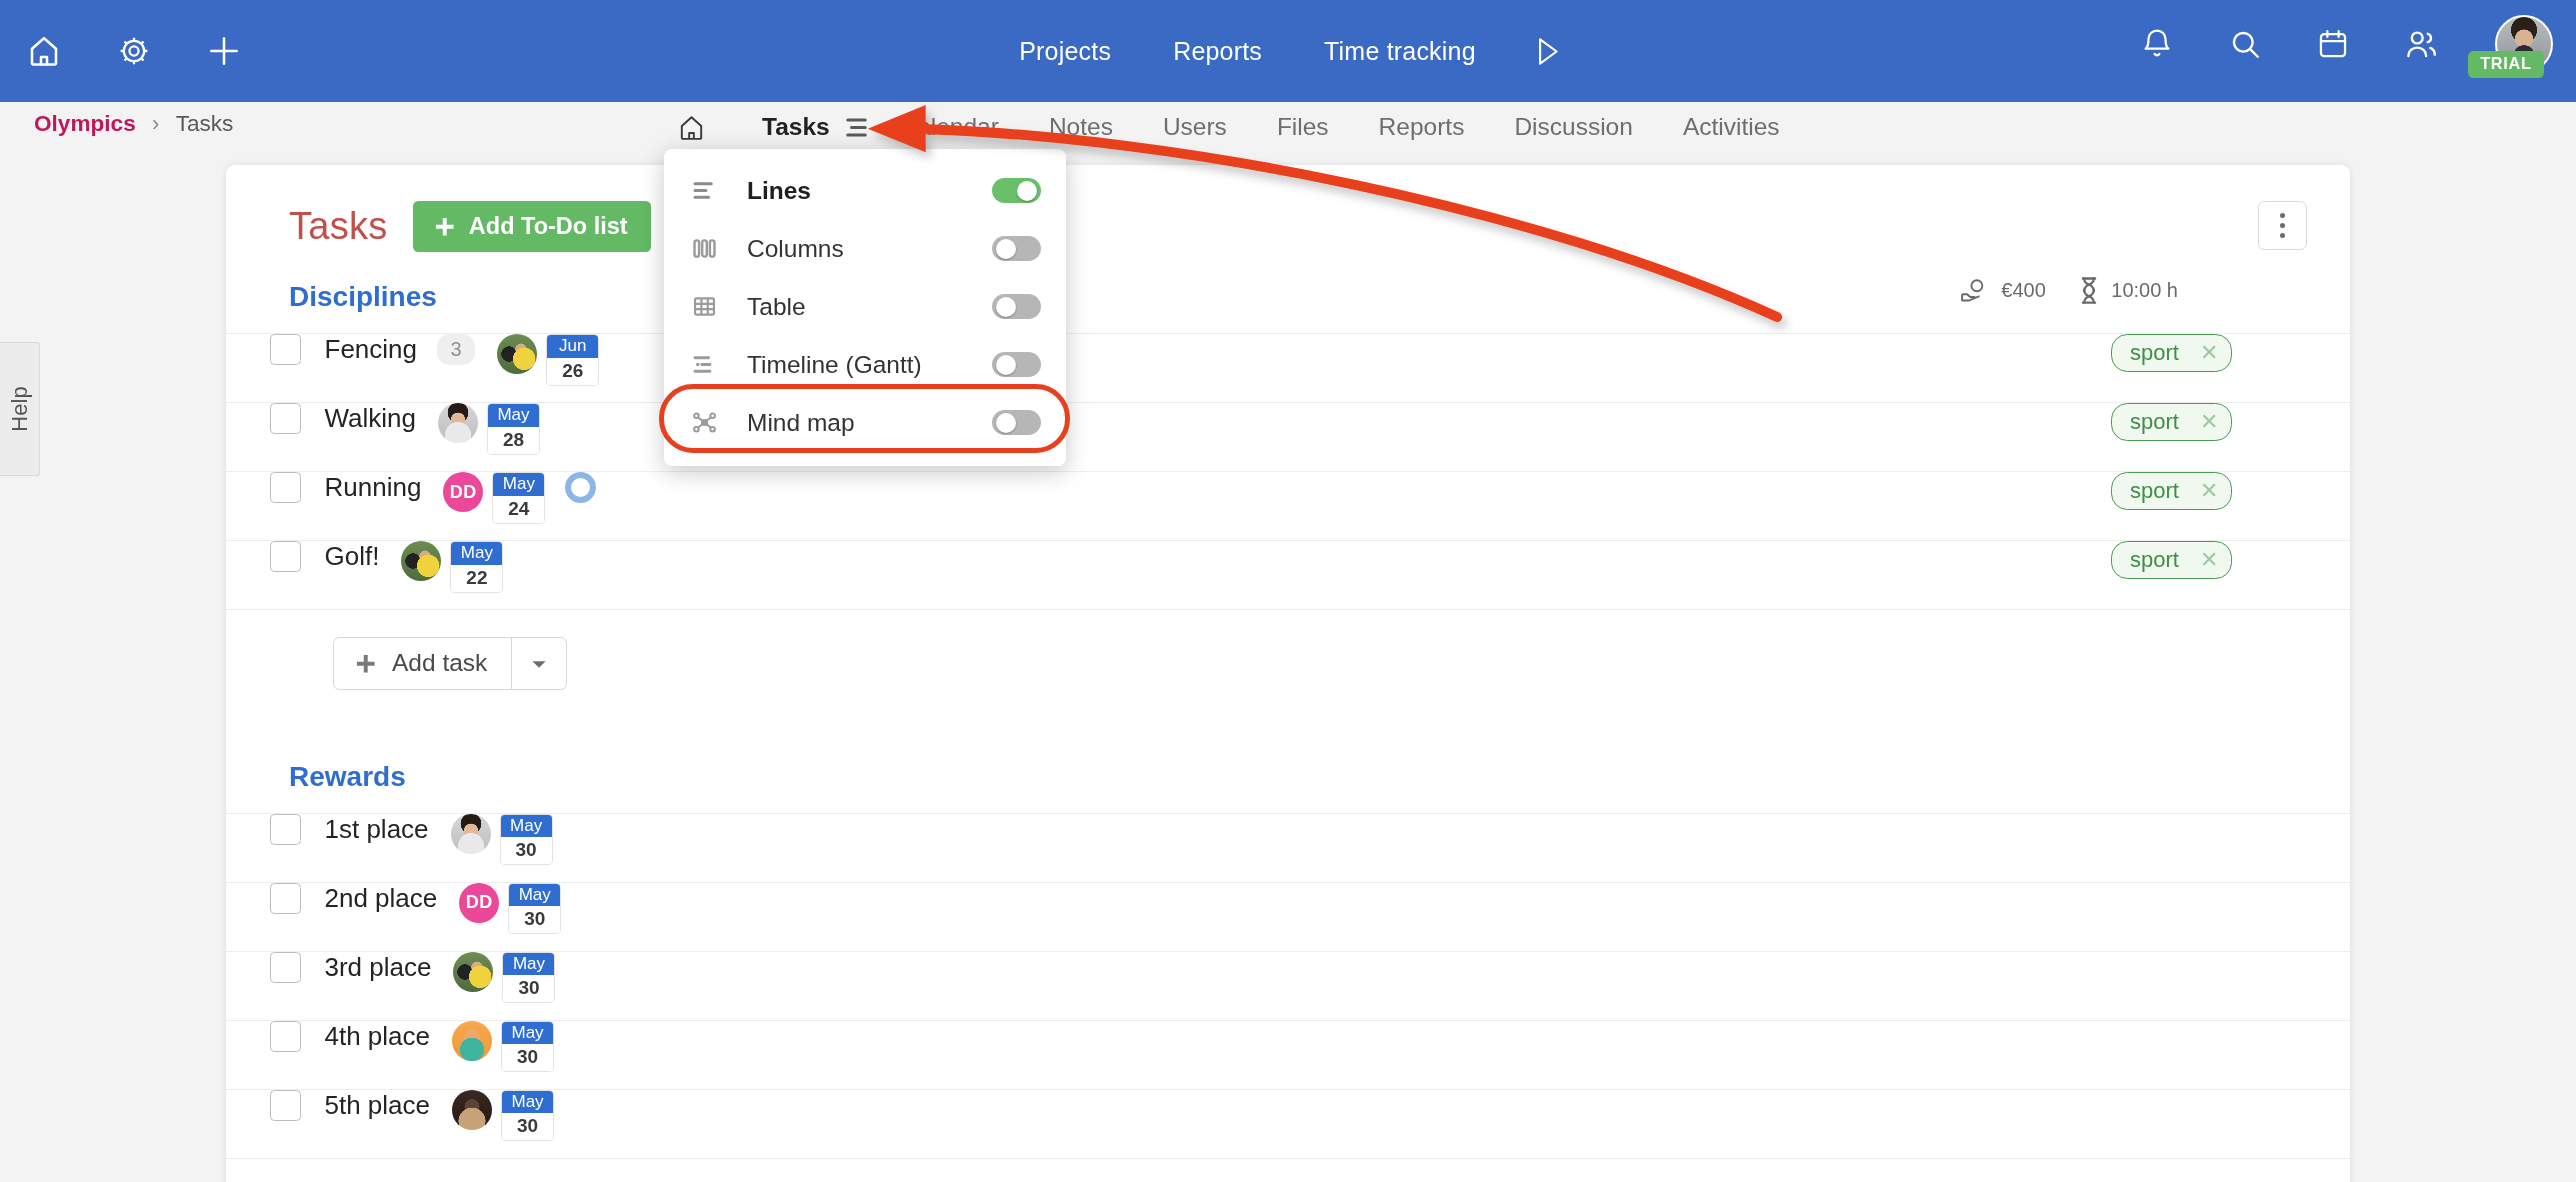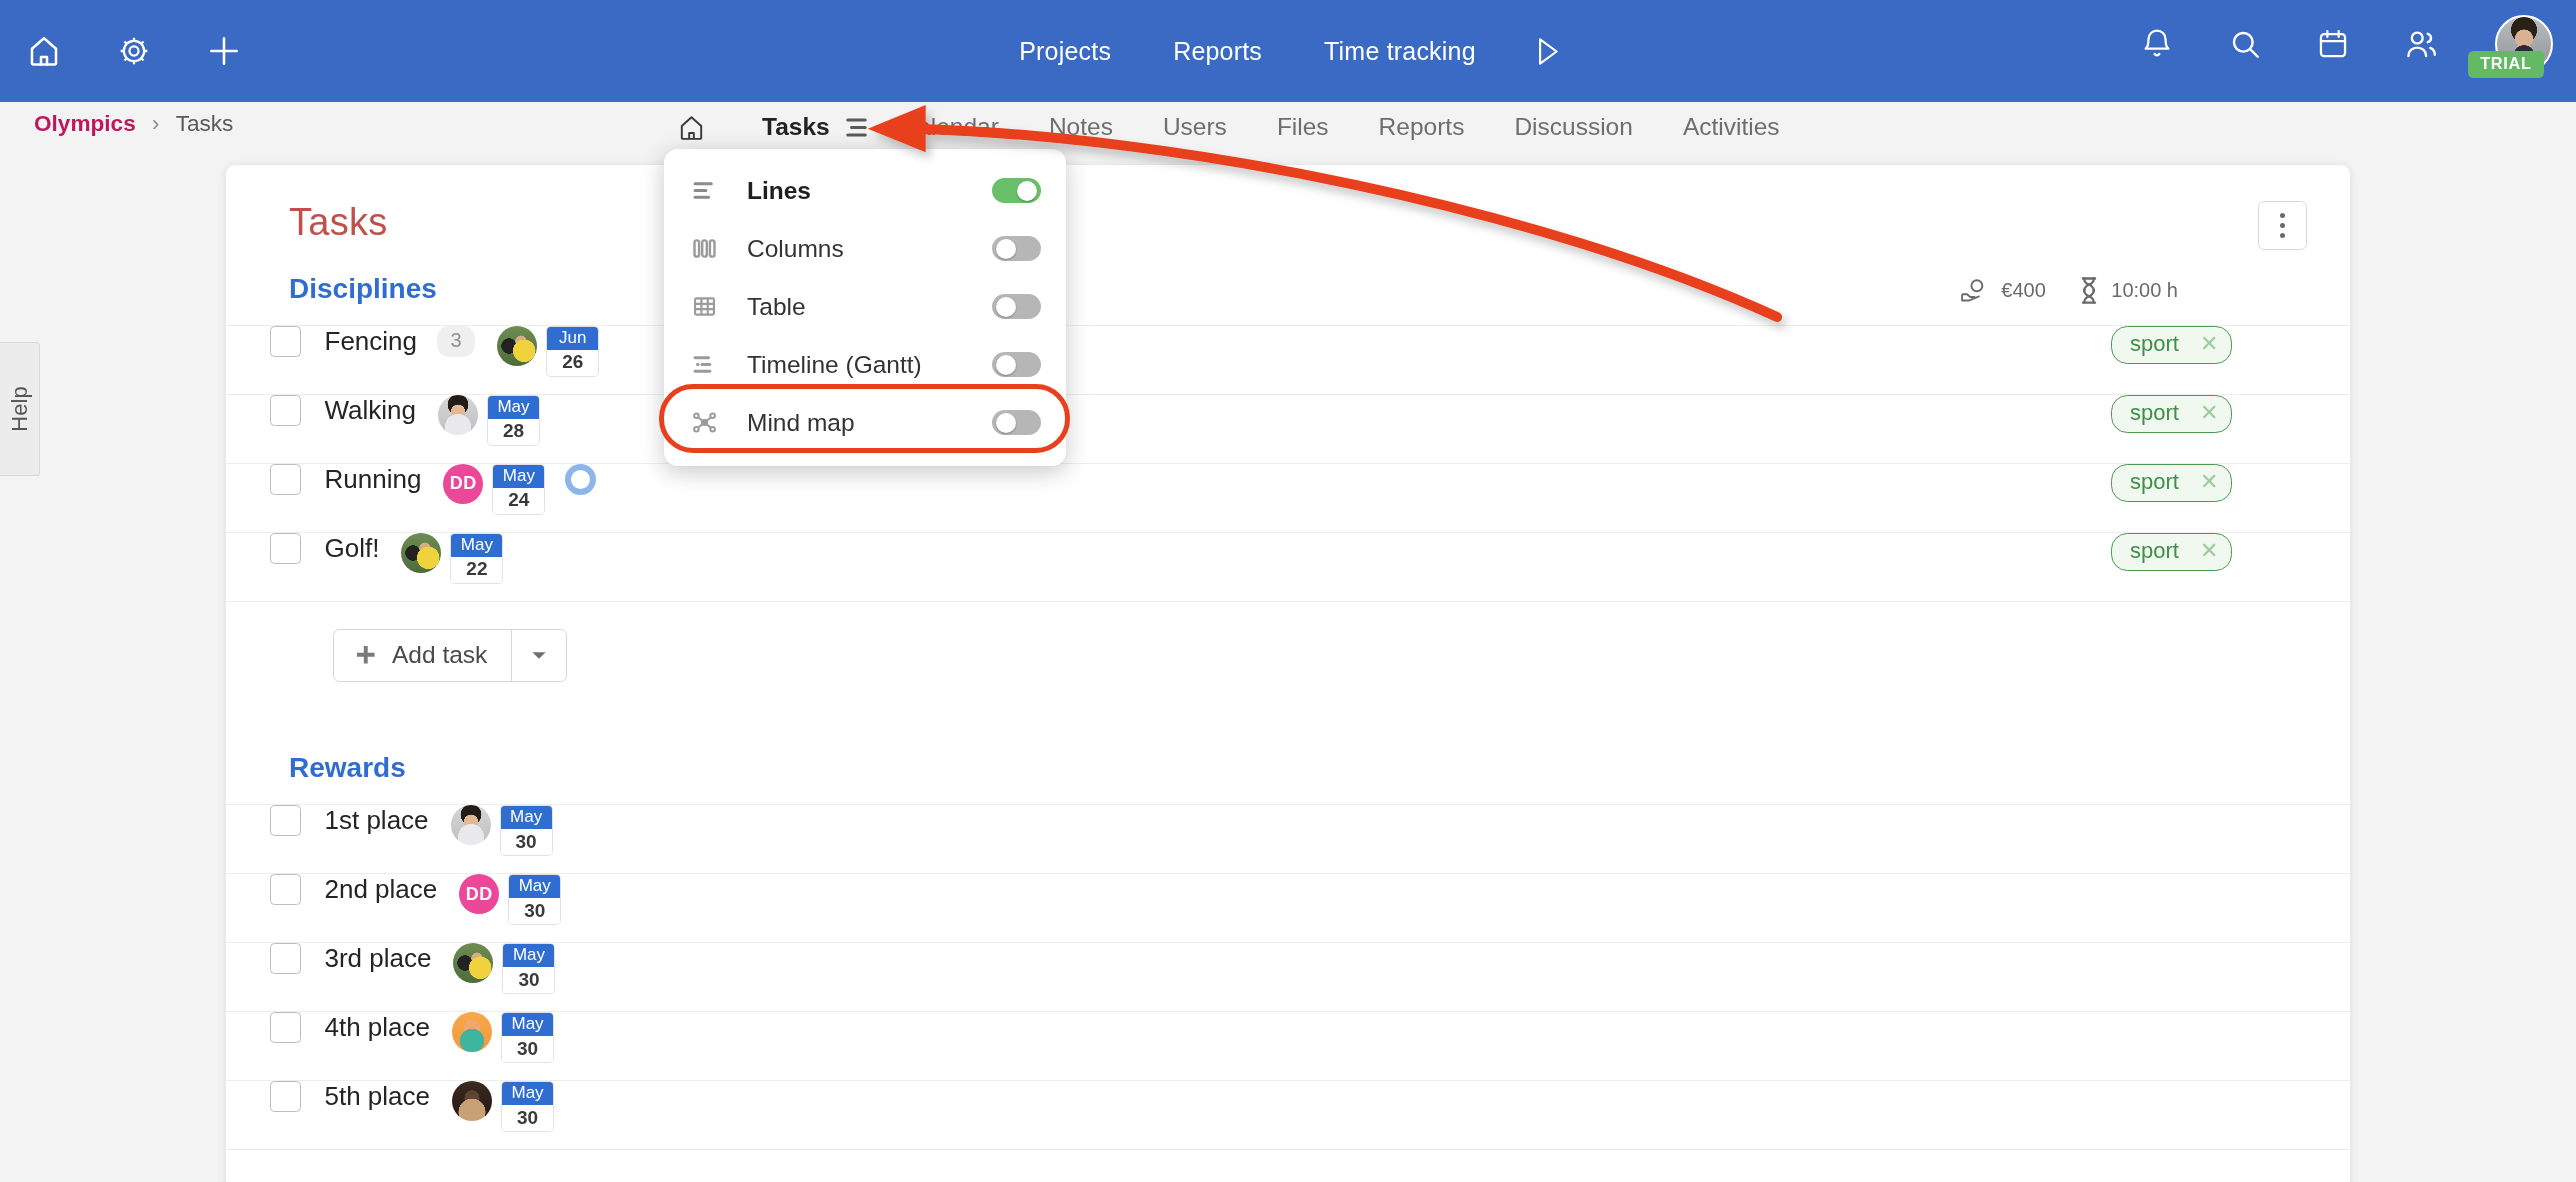--- a/index.html
+++ b/index.html
@@ -205,21 +205,21 @@
     padding: 11px 23.5px 11.8px 20px; font-size: 24.5px; color: #4a4a4a; cursor: pointer;
   }
   .addtask .caret {
     border-left: 0.9px solid #d6d6d6; padding: 0 16.3px;
     display: flex; align-items: center; cursor: pointer;
   }
 
   
   .menu {
     position: absolute; left: 664px; top: 149px; width: 402px;
-    background: #fff; border-radius: 14px;
+    background: #fff; border-radius: 8px;
     box-shadow: 0 5.4px 23.5px rgba(0,0,0,.22);
     padding: 12.7px 0 14.5px 0; z-index: 50;
   }
   .menu-item {
     display: flex; align-items: center; height: 58px;
     padding: 0 25px 0 27px; cursor: pointer;
   }
   .menu-item .mi-icon { width: 36px; display: flex; align-items: center; }
   .menu-item .mi-label {
     font-size: 24.5px; color: #333; margin-left: 20px; flex: 1; white-space: nowrap;
@@ -347,20 +347,26 @@
       <div class="tab">Reports</div>
       <div class="tab">Discussion</div>
       <div class="tab">Activities</div>
     </div>
   </div>
 
   <div class="card">
     <div class="card-head">
       <div class="title-row">
         <div class="page-title">Tasks</div>
+        <button class="btn-green">
+          <svg width="23.5" height="23.5" viewBox="0 0 24 24">
+            <path d="M10 3h4v7h7v4h-7v7h-4v-7H3v-4h7z" fill="#fff"></path>
+          </svg>
+          <span>Add To-Do list</span>
+        </button>
       </div>
       <div class="kebab-btn">
         <i></i>
         <i></i>
         <i></i>
       </div>
       <div class="summary">
         <div class="grp">
           <svg width="31" height="27" viewBox="0 0 26 22" fill="none" stroke="#6a6a6a" stroke-width="1.6" stroke-linejoin="round">
             <circle cx="15" cy="7" r="4.6"></circle>

